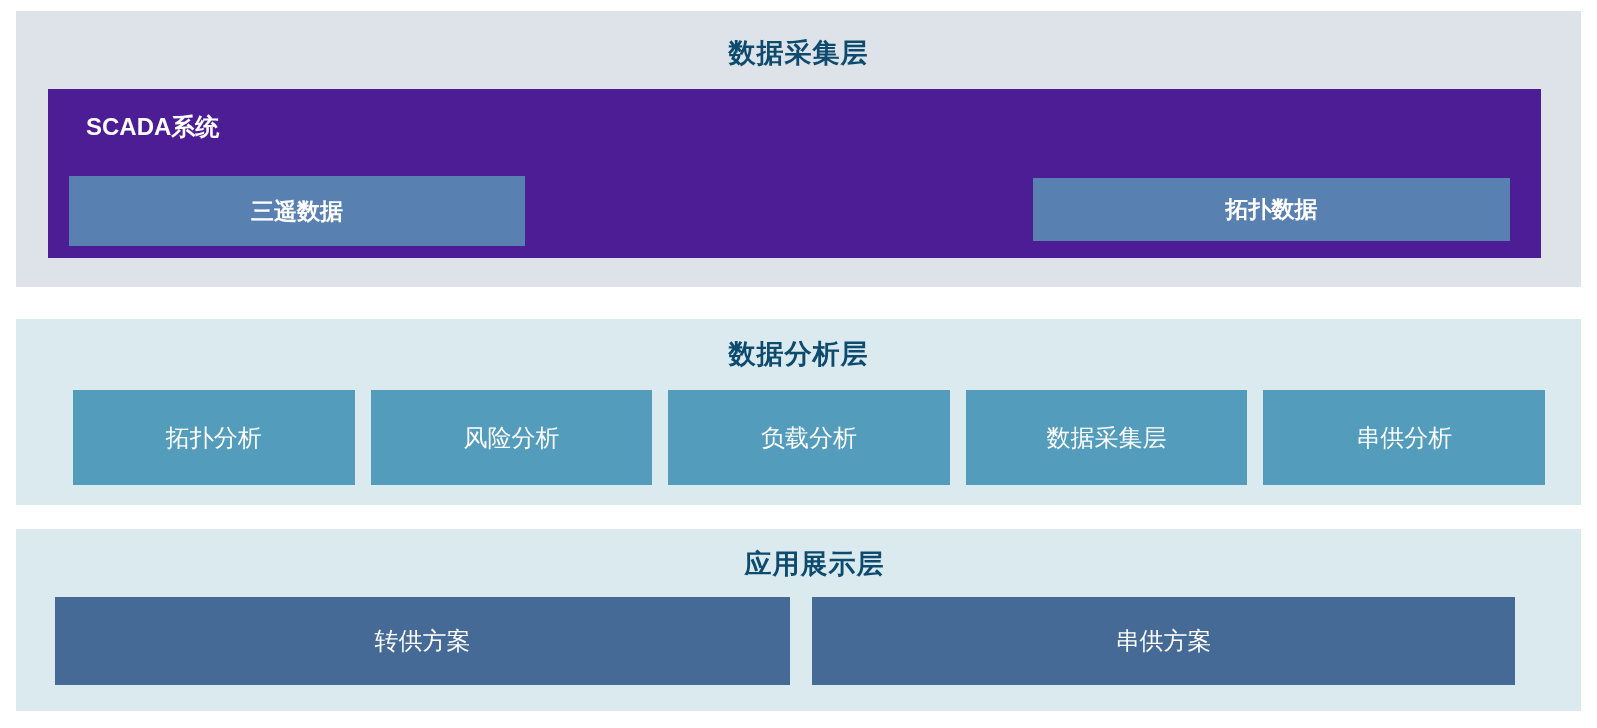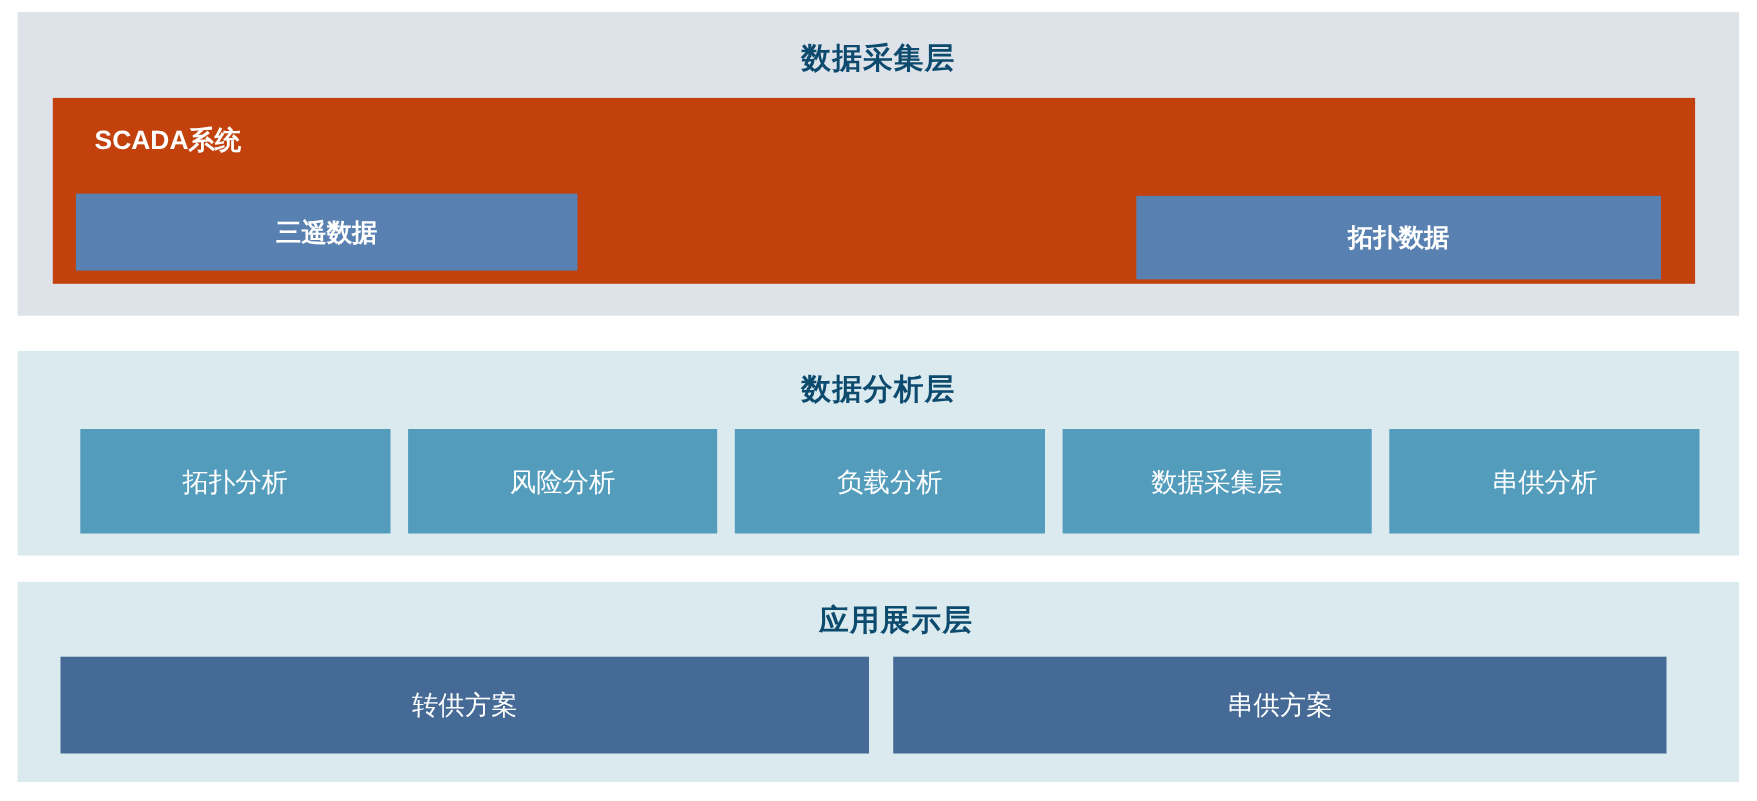--- a/index.html
+++ b/index.html
@@ -46,21 +46,21 @@
     font-size: 27px;
     line-height: 27px;
     padding-top: 29px;
   }
   .scada-box {
     position: absolute;
     left: 32px;
     top: 78px;
     width: 1493px;
     height: 169px;
-    background: #c2410c;
+    background: #4c1d95;
     box-sizing: border-box;
   }
   .scada-label {
     position: absolute;
     left: 38px;
     top: 22px;
     font-size: 24px;
     font-weight: bold;
     color: #ffffff;
     white-space: nowrap;
@@ -79,21 +79,21 @@
     font-size: 23px;
     font-weight: bold;
     display: flex;
     align-items: center;
     justify-content: center;
     box-sizing: border-box;
     white-space: nowrap;
   }
   .source-box.b0 { left: 21px;  top: 87px; width: 456px; height: 70px; }
   .source-box.b1 { left: 505px; top: 85px; width: 452px; height: 62px; }
-  .source-box.b2 { left: 985px; top: 89px; width: 477px; height: 76px; }
+  .source-box.b2 { left: 985px; top: 89px; width: 477px; height: 63px; }
 
   
   #layer-analysis {
     left: 16px;
     top: 319px;
     width: 1565px;
     height: 186px;
     background: #dbeaef;
   }
   #layer-analysis .layer-title {

